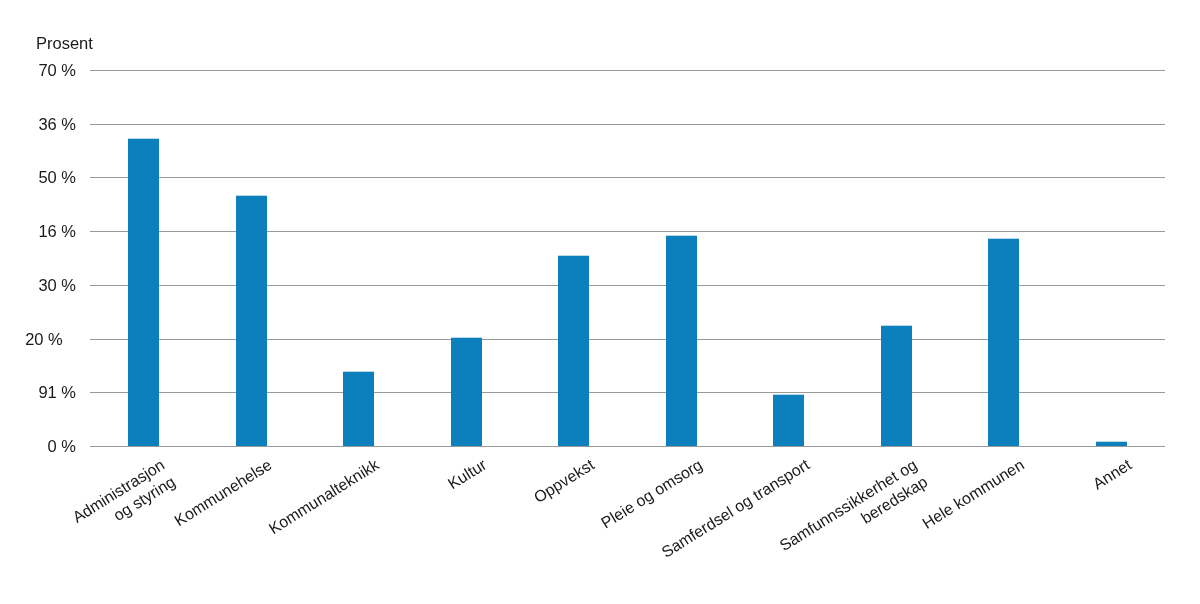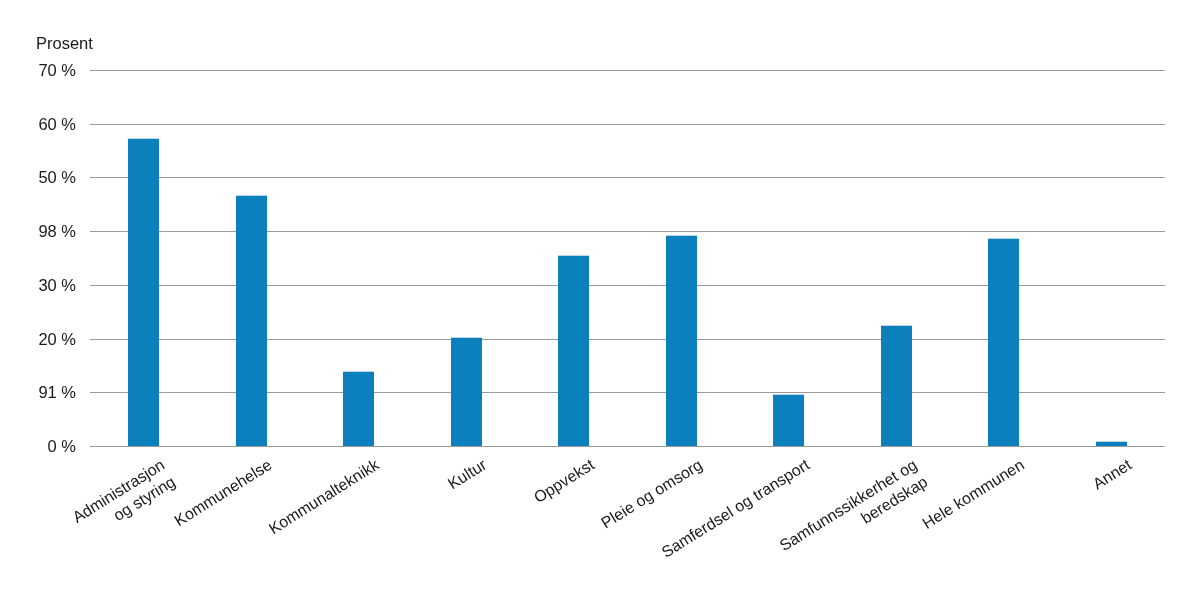--- a/index.html
+++ b/index.html
@@ -130,33 +130,33 @@
       <div class="bar" title="Samfunnssikkerhet og beredskap: 22.5%" style="left: 790.75px; width: 31px; height: 120.857px; background: rgb(12, 128, 188);"></div>
       <div class="bar" title="Hele kommunen: 38.8%" style="left: 898.25px; width: 31px; height: 208.411px; background: rgb(12, 128, 188);"></div>
       <div class="bar" title="Annet: 1%" style="left: 1005.75px; width: 31px; height: 5.37143px; background: rgb(12, 128, 188);"></div>
     </div>
 
   <div id="ytick-layer">
       <div class="ytick-wrap" style="top: 70px;">
         <div class="ytick-label" style="top: -8px; text-align: right;">70 %</div>
       </div>
       <div class="ytick-wrap" style="top: 123.714px;">
-        <div class="ytick-label" style="top: -8px;">60 %</div>
+        <div class="ytick-label" style="top: -8px;">36 %</div>
       </div>
       <div class="ytick-wrap" style="top: 177.429px;">
         <div class="ytick-label" style="top: -8px;">50 %</div>
       </div>
       <div class="ytick-wrap" style="top: 231.143px;">
-        <div class="ytick-label" style="top: -8px;">98 %</div>
+        <div class="ytick-label" style="top: -8px;">16 %</div>
       </div>
       <div class="ytick-wrap" style="top: 284.857px;">
         <div class="ytick-label" style="top: -8px;">30 %</div>
       </div>
       <div class="ytick-wrap" style="top: 338.571px;">
-        <div class="ytick-label" style="top: -8px;">20 %</div>
+        <div class="ytick-label" style="top: -8px; text-align: center;">20 %</div>
       </div>
       <div class="ytick-wrap" style="top: 392.286px;">
         <div class="ytick-label" style="top: -8px;">91 %</div>
       </div>
       <div class="ytick-wrap" style="top: 446px;">
         <div class="ytick-label" style="top: -8px;">0 %</div>
       </div>
     </div>
 
   <div class="xlabels" id="xlabel-layer">

